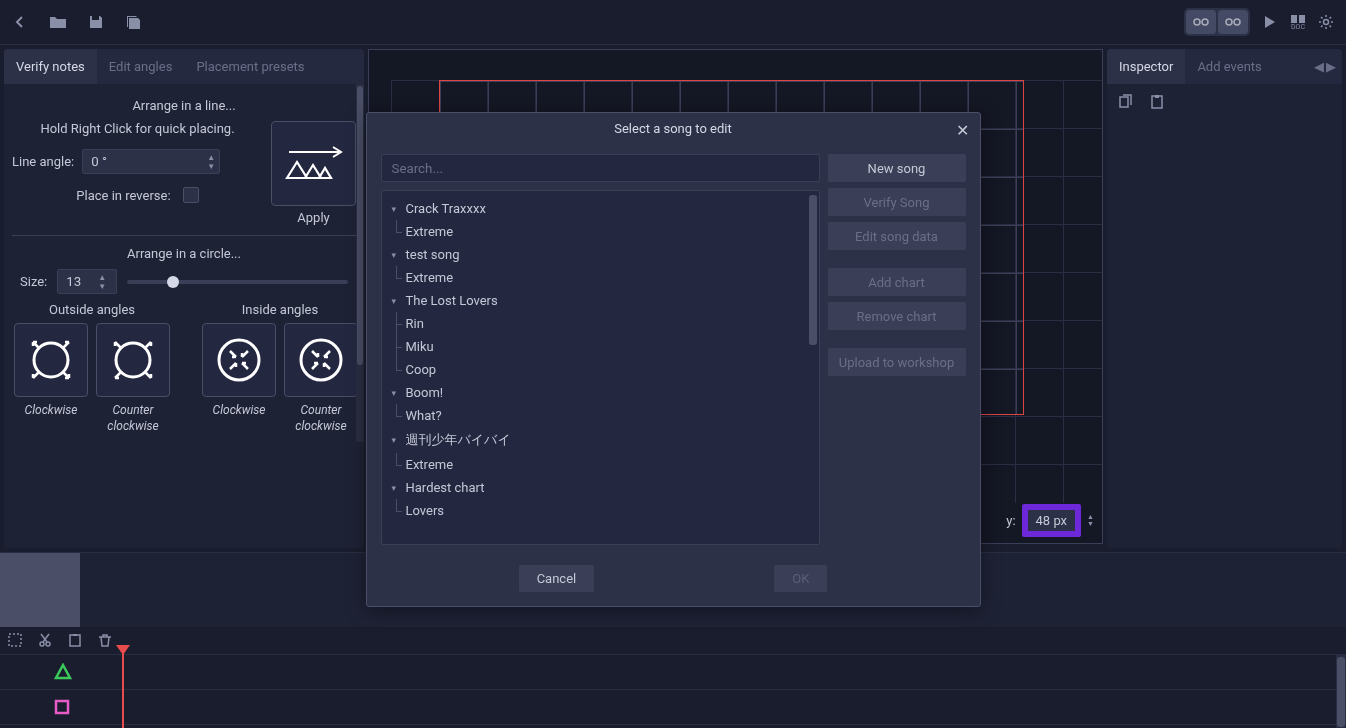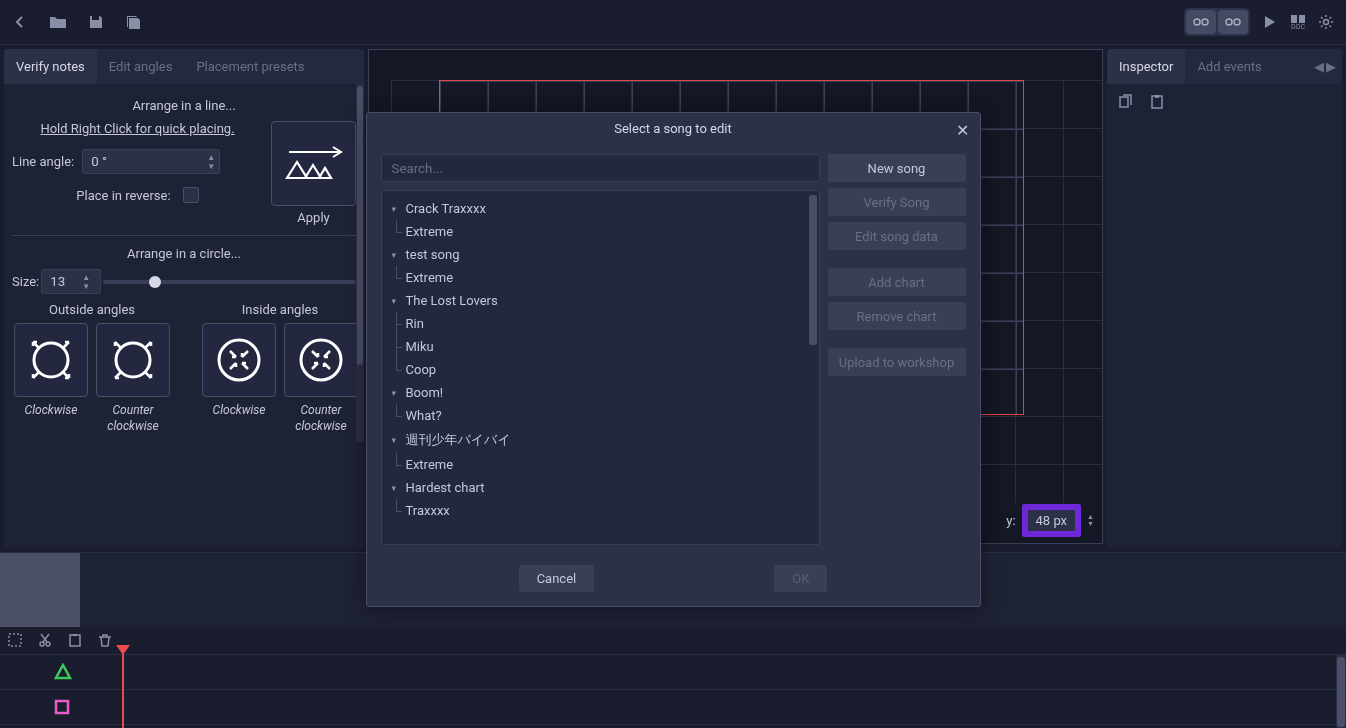--- a/index.html
+++ b/index.html
@@ -18,39 +18,39 @@
   .main { display: flex; height: 503px; }
   
   
   .left-panel { width: 360px; background: #1e2235; padding: 0; display:flex; flex-direction:column; border-radius:4px; margin:4px 0 0 4px; overflow:hidden;}
   .tabs { display: flex; background: #252940; }
   .tab { padding: 10px 12px; color: #6a6f87; cursor: pointer; }
   .tab.active { background: #2d3147; color: #d5d8e6; }
   
   .left-content { padding: 8px; position:relative; overflow-y:auto;}
   .section-title { text-align: center; margin: 6px 0 8px; color: #c5c8d6; }
-  .hint { text-align: center; color:#c5c8d6; font-size:13px; margin-bottom:10px;text-decoration:underline;}
+  .hint { text-align: center; color:#c5c8d6; font-size:13px; margin-bottom:10px;}
   
   .row { display: flex; align-items: center; gap: 8px; margin: 13px 0; }
   .row label { color:#c5c8d6; }
   .spinner-wrap{ display:flex; align-items:center; background:#2d3147; border:1px solid #3a3f57; border-radius:2px;}
   .spinner-wrap input{ background:transparent; border:none; color:#c5c8d6; padding:4px 8px; width:120px; outline:none;}
   .spinner-ctrl{ display:flex; flex-direction:column; font-size:8px; padding:0 4px; color:#8a8fa8;}
   
   .line-block{ display:flex; gap:8px; }
   .line-left{ flex:1;}
   .line-right{ width:85px; display:flex; flex-direction:column; align-items:center;}
   .preview-box{ width:85px; height:85px; border:1px solid #4a4f67; border-radius:4px; display:flex; align-items:center; justify-content:center; background:#232740;}
   .apply-label{ margin-top:4px; color:#c5c8d6;}
   
   .checkbox{ width:16px; height:16px; background:#2d3147; border:1px solid #4a4f67; border-radius:2px;}
   
   .divider{ height:1px; background:#3a3f57; margin:10px 0;}
   
-  .size-row{ display:flex; align-items:center; gap:2px; margin:8px 0;}
+  .size-row{ display:flex; align-items:center; gap:10px; margin:8px 8px;}
   .slider{ flex:1; height:4px; background:#3a3f57; border-radius:2px; position:relative;}
   .slider-thumb{ position:absolute; width:12px; height:12px; background:#d5d8e6; border-radius:50%; top:-4px;}
   
   .angle-cols{ display:flex; gap:12px; margin-top:6px;}
   .angle-col{ flex:1; text-align:center;}
   .angle-col-title{ margin-bottom:6px; color:#c5c8d6;}
   .angle-row{ display:flex; gap:4px; justify-content:center;}
   .angle-item{ display:flex; flex-direction:column; align-items:center; width:78px;}
   .angle-box{ width:74px; height:74px; border:1px solid #4a4f67; border-radius:4px; display:flex; align-items:center; justify-content:center; background:#232740;}
   .angle-label{ margin-top:6px; font-size:12px; text-align:center; color:#c5c8d6; line-height:1.3;font-style:italic;}
@@ -409,21 +409,21 @@
             <div class="tree-child">What?</div>
             <div class="tree-item">
               <span class="caret">▾</span>
               <span>週刊少年バイバイ</span>
             </div>
             <div class="tree-child">Extreme</div>
             <div class="tree-item">
               <span class="caret">▾</span>
               <span>Hardest chart</span>
             </div>
-            <div class="tree-child">Traxxxx</div>
+            <div class="tree-child">Lovers</div>
             <div class="tree-scrollbar"></div>
         </div>
       </div>
       <div class="modal-right">
         <button class="modal-btn">New song</button>
         <button class="modal-btn disabled">Verify Song</button>
         <button class="modal-btn disabled">Edit song data</button>
         <div style="height:6px"></div>
         <button class="modal-btn disabled">Add chart</button>
         <button class="modal-btn disabled">Remove chart</button>

